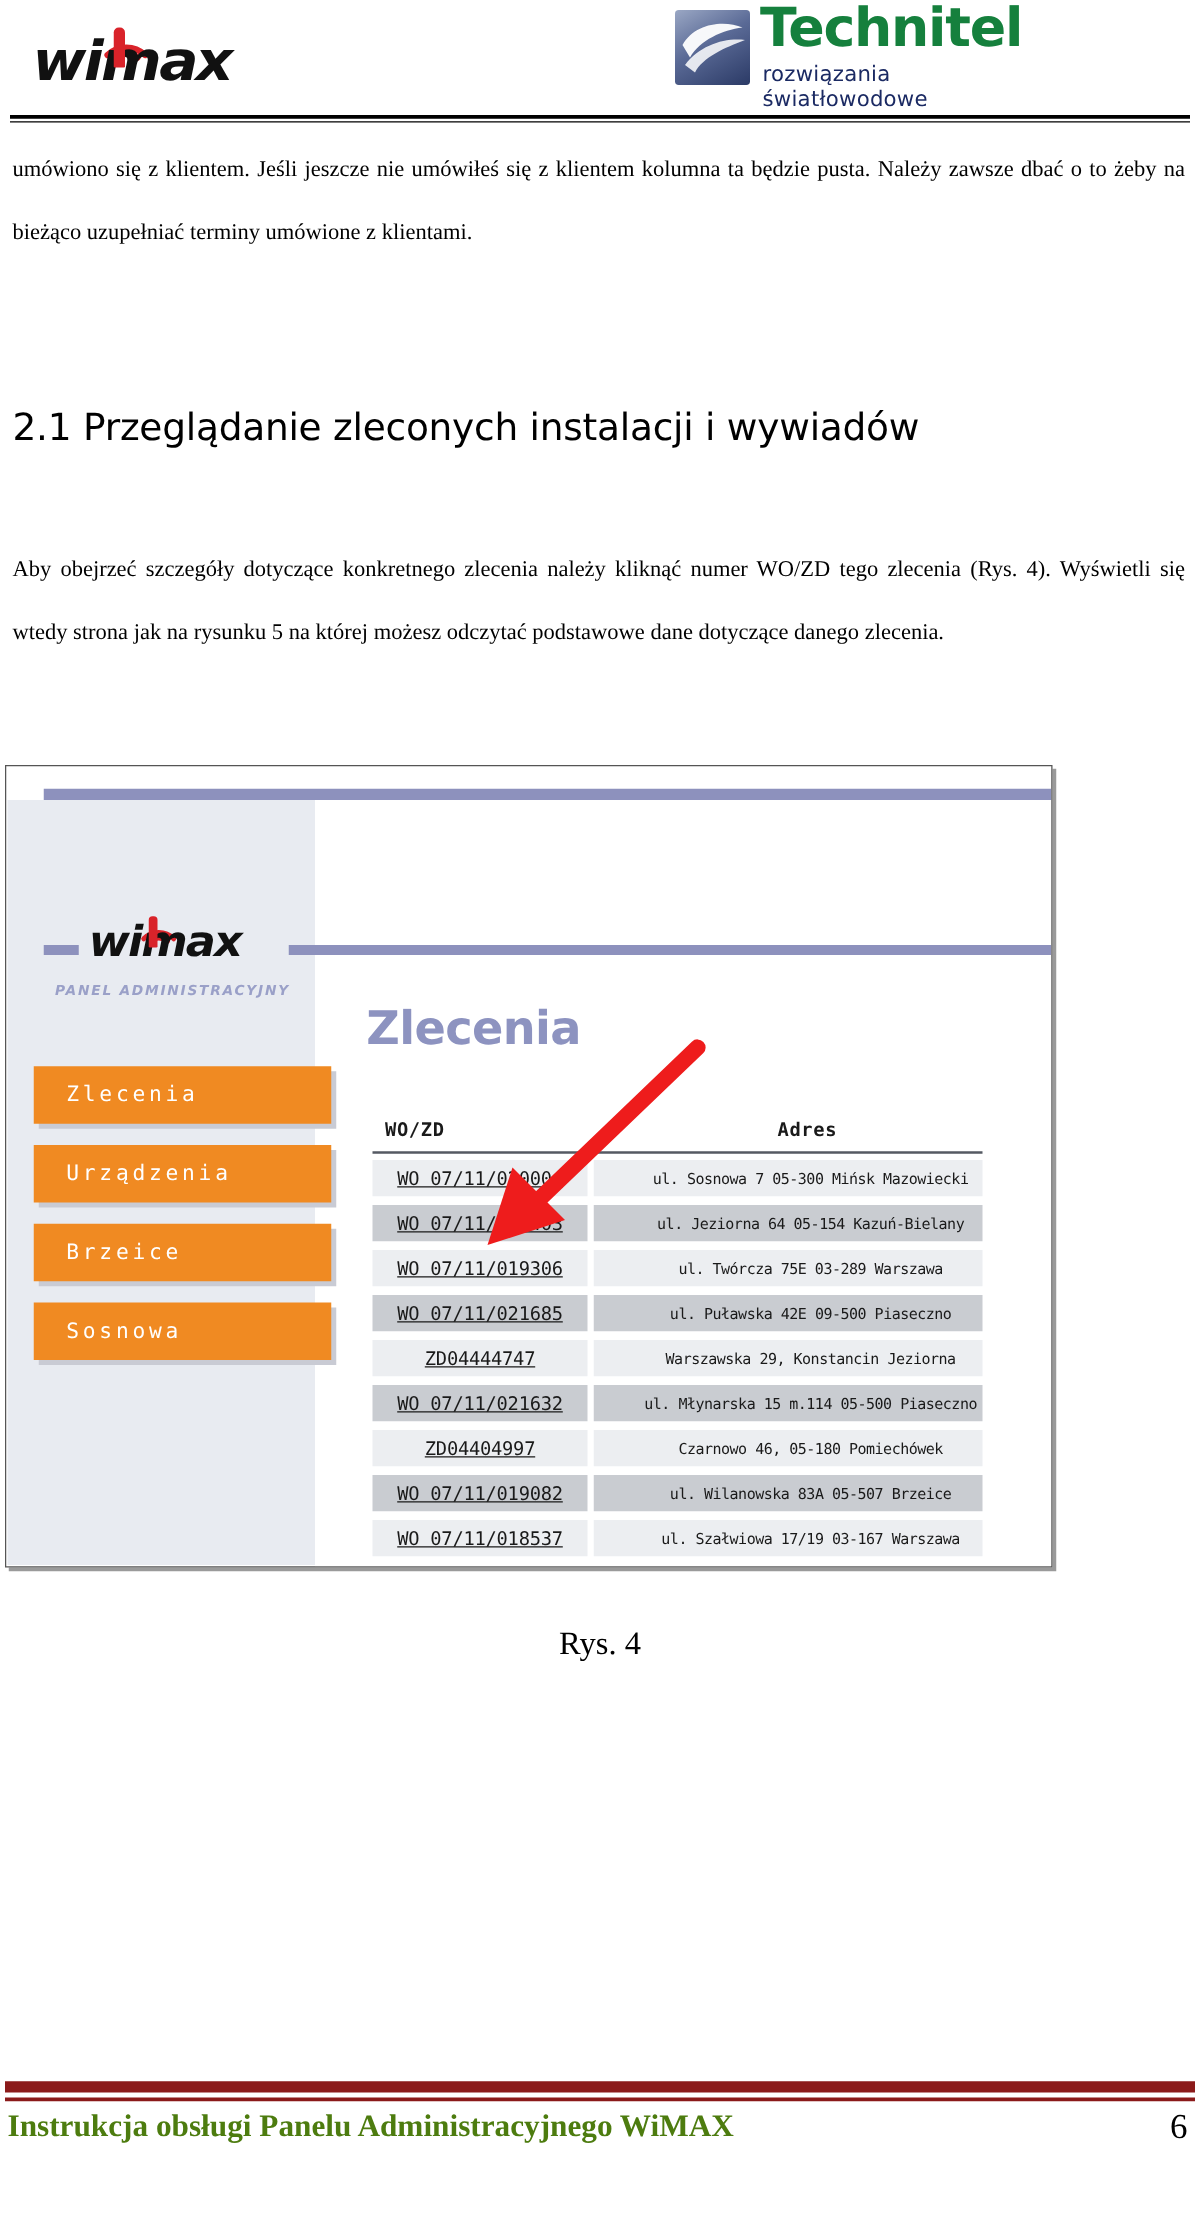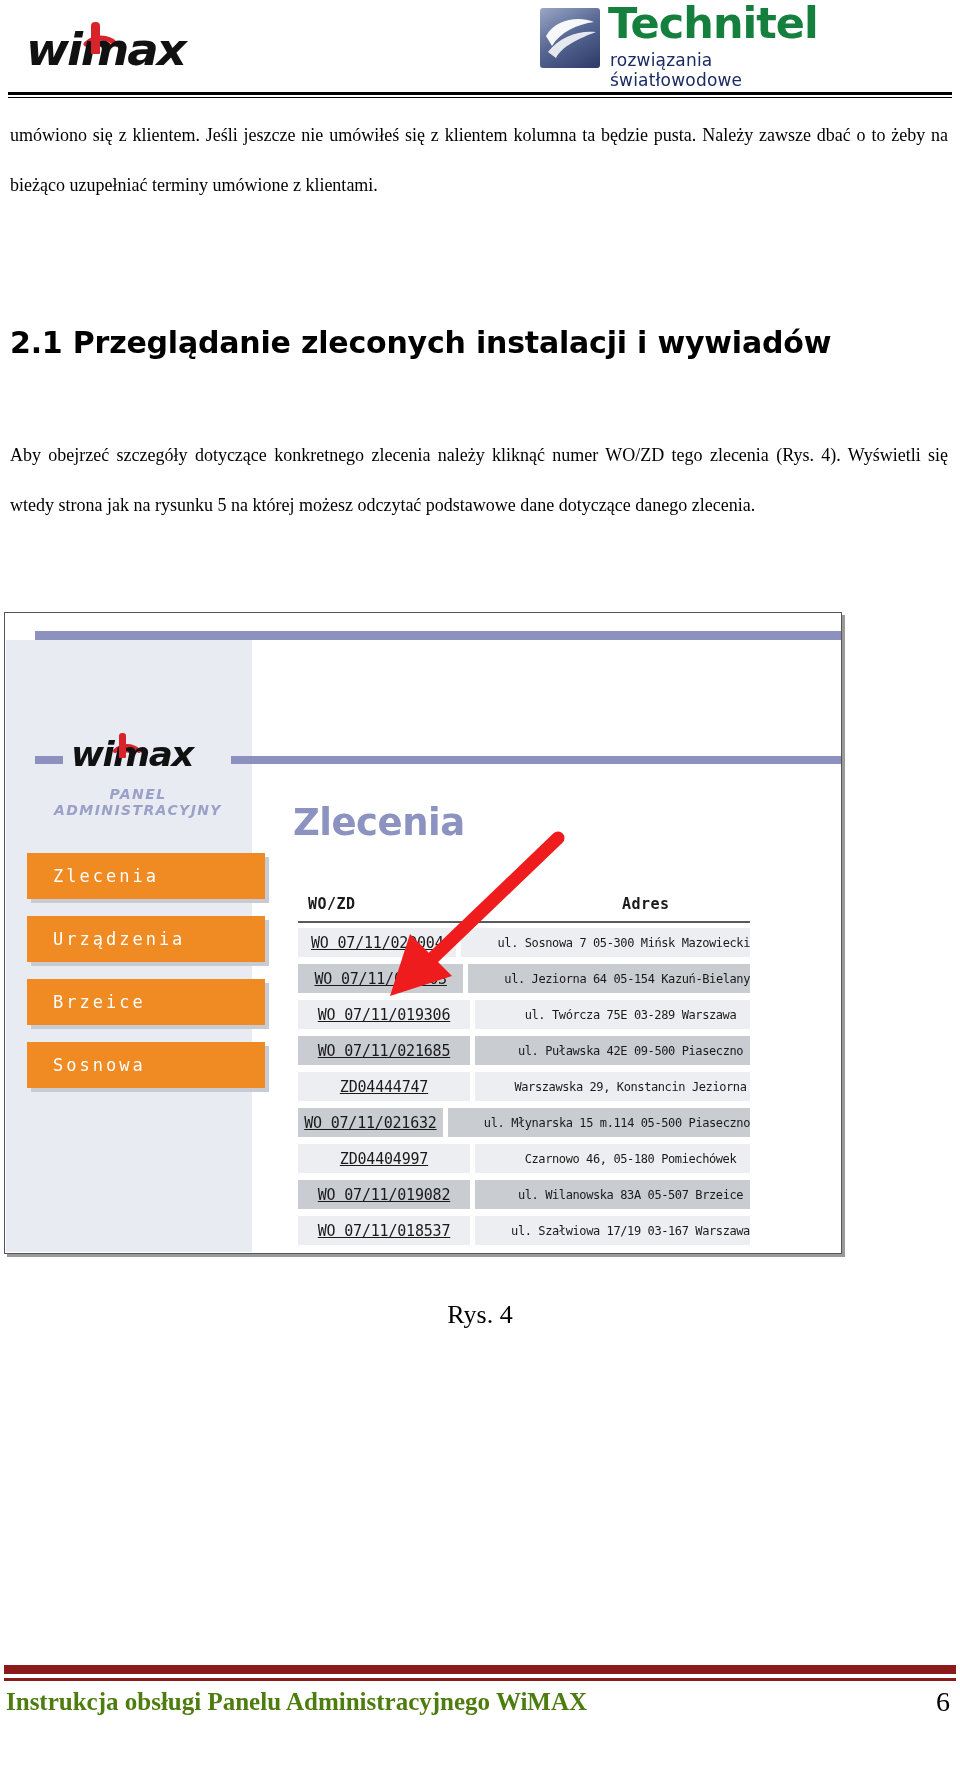--- a/index.html
+++ b/index.html
@@ -129,21 +129,21 @@
   }
   .para-1 { top: 110px; }
   .para-2 { top: 430px; }
 
   .section-heading {
     position: absolute;
     left: 10px;
     top: 325px;
     width: 938px;
     font-family: "DejaVu Sans", sans-serif;
-    font-weight: bold;
+    font-weight: normal;
     font-size: 30px;
     color: #000000;
     letter-spacing: -0.2px;
   }
 
   
   .screenshot {
     position: absolute;
     left: 4px;
     top: 612px;
@@ -222,21 +222,21 @@
   }
   .ss-panel-label {
     position: absolute;
     left: 18px;
     top: 173px;
     width: 230px;
     text-align: center;
     font-family: "DejaVu Sans", sans-serif;
     font-weight: bold;
     font-style: italic;
-    font-size: 14px;
+    font-size: 11px;
     letter-spacing: 1.4px;
     color: #9aa0c8;
     z-index: 3;
   }
 
   .ss-nav {
     position: absolute;
     left: 22px;
     top: 240px;
     width: 242px;
@@ -269,21 +269,21 @@
     color: #8d93c0;
     letter-spacing: -0.5px;
     z-index: 4;
   }
 
   
   .ss-table {
     position: absolute;
     left: 293px;
     top: 278px;
-    width: 452px;
+    width: 488px;
   }
   .ss-thead {
     position: relative;
     height: 30px;
     border-bottom: 2px solid #555a63;
   }
   .ss-th {
     position: absolute;
     font-family: "DejaVu Sans Mono", monospace;
     font-weight: bold;

